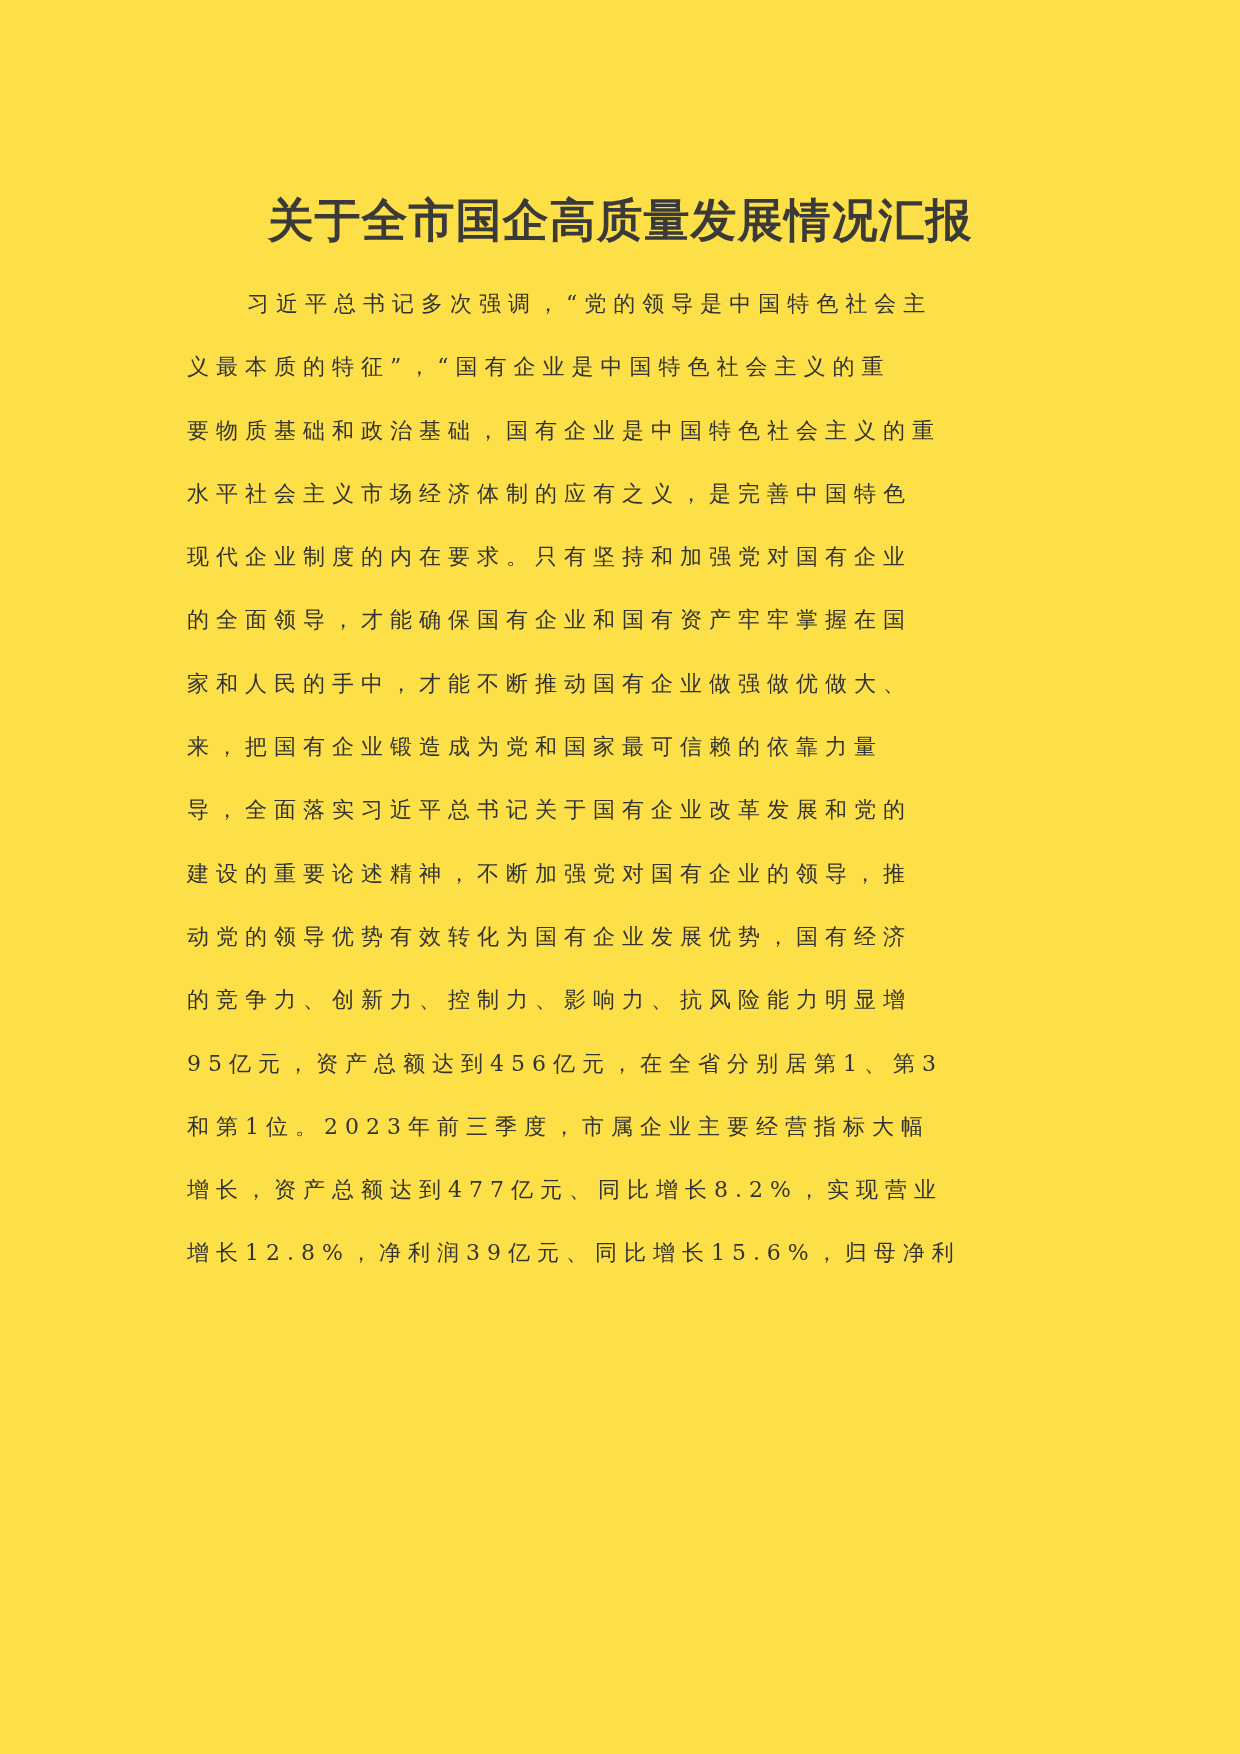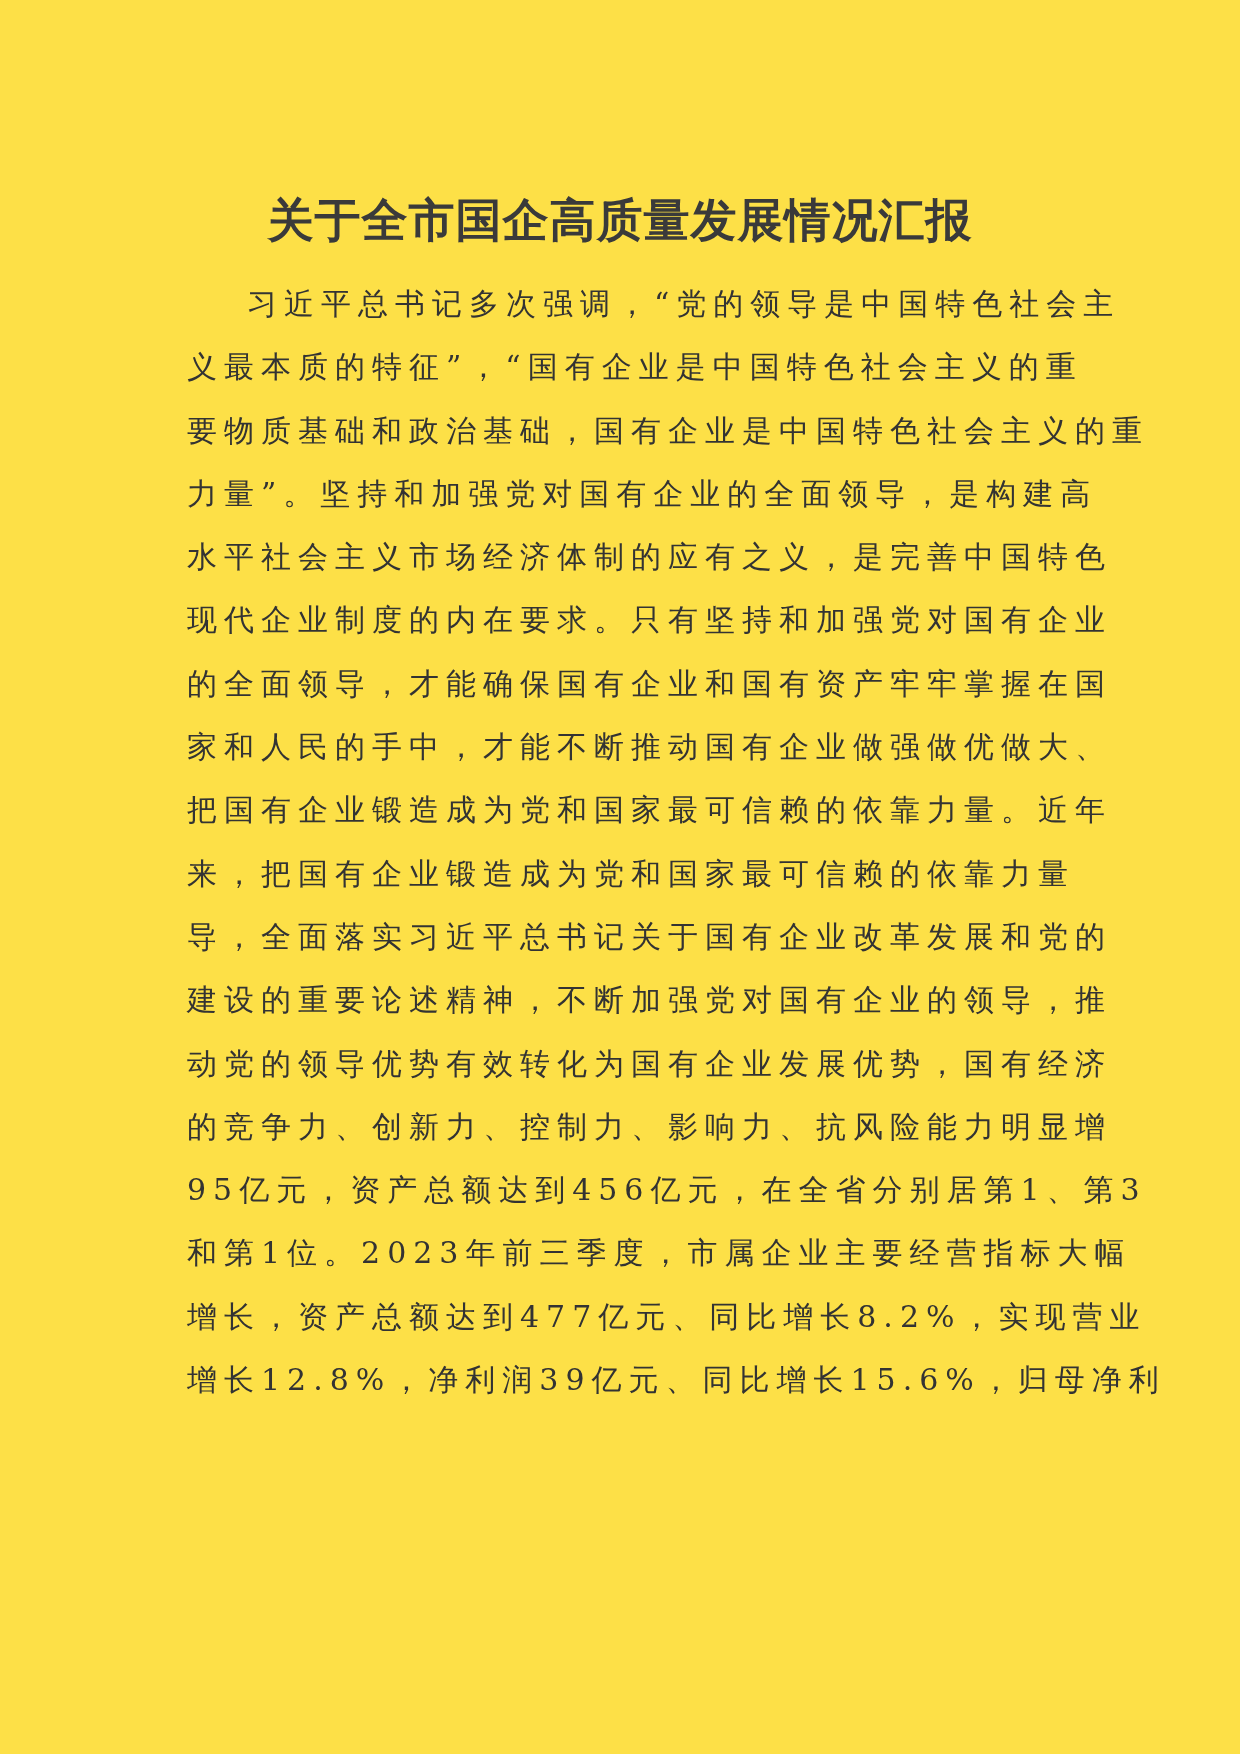--- a/index.html
+++ b/index.html
@@ -34,21 +34,21 @@
       letter-spacing: 1px;
       margin: 0;
     }
     .body-text {
       position: absolute;
       top: 282px;
       left: 187px;
       width: 870px;
       margin: 0;
       font-family: "DejaVu Serif", serif;
-      font-size: 30px;
+      font-size: 22px;
       color: #333333;
     }
     .line {
       display: block;
       height: 63.3px;
       line-height: 44px;
       white-space: nowrap;
       letter-spacing: 7px;
     }
     .line.indent {
@@ -58,26 +58,24 @@
 </head>
 <body>
 
 <div class="page">
   <h1 class="doc-title">关于全市国企高质量发展情况汇报</h1>
 
   <div class="body-text">
     <span class="line indent">习近平总书记多次强调，“党的领导是中国特色社会主</span>
     <span class="line">义最本质的特征”，“国有企业是中国特色社会主义的重</span>
     <span class="line">要物质基础和政治基础，国有企业是中国特色社会主义的重</span>
-    <span class="line">力量”。坚持和加强党对国有企业的全面领导，是构建高</span>
     <span class="line">水平社会主义市场经济体制的应有之义，是完善中国特色</span>
     <span class="line">现代企业制度的内在要求。只有坚持和加强党对国有企业</span>
     <span class="line">的全面领导，才能确保国有企业和国有资产牢牢掌握在国</span>
     <span class="line">家和人民的手中，才能不断推动国有企业做强做优做大、</span>
-    <span class="line">把国有企业锻造成为党和国家最可信赖的依靠力量。近年</span>
     <span class="line">来，把国有企业锻造成为党和国家最可信赖的依靠力量</span>
     <span class="line">导，全面落实习近平总书记关于国有企业改革发展和党的</span>
     <span class="line">建设的重要论述精神，不断加强党对国有企业的领导，推</span>
     <span class="line">动党的领导优势有效转化为国有企业发展优势，国有经济</span>
     <span class="line">的竞争力、创新力、控制力、影响力、抗风险能力明显增</span>
     <span class="line">95亿元，资产总额达到456亿元，在全省分别居第1、第3</span>
     <span class="line">和第1位。2023年前三季度，市属企业主要经营指标大幅</span>
     <span class="line">增长，资产总额达到477亿元、同比增长8.2%，实现营业</span>
     <span class="line">增长12.8%，净利润39亿元、同比增长15.6%，归母净利</span>
   </div>

